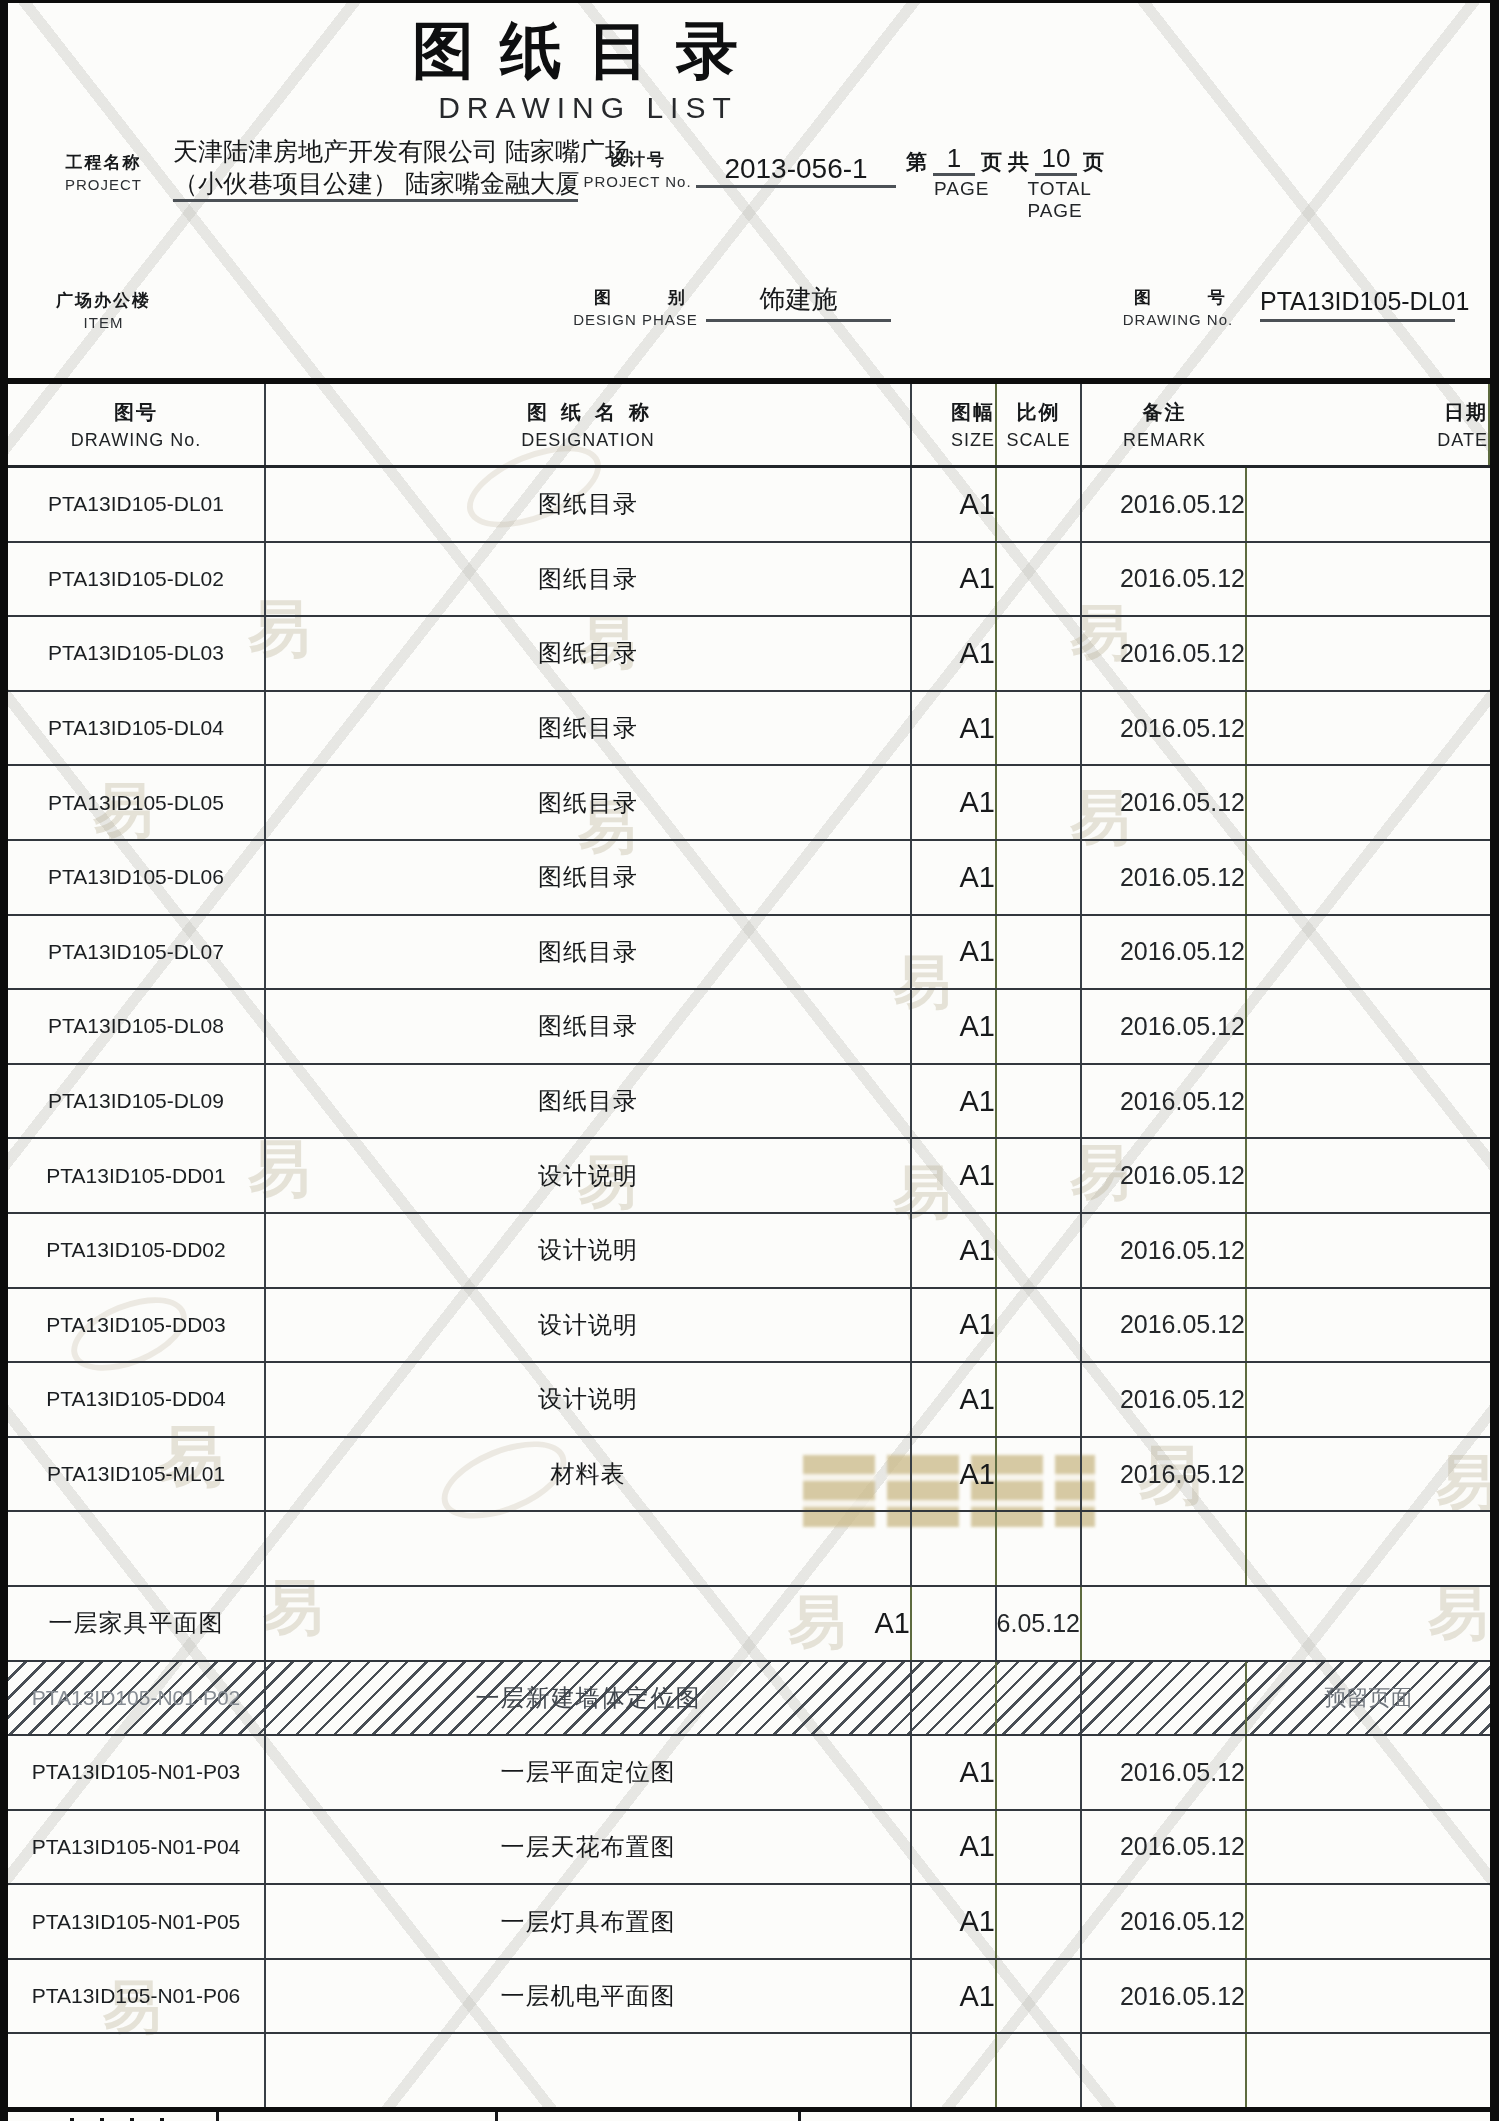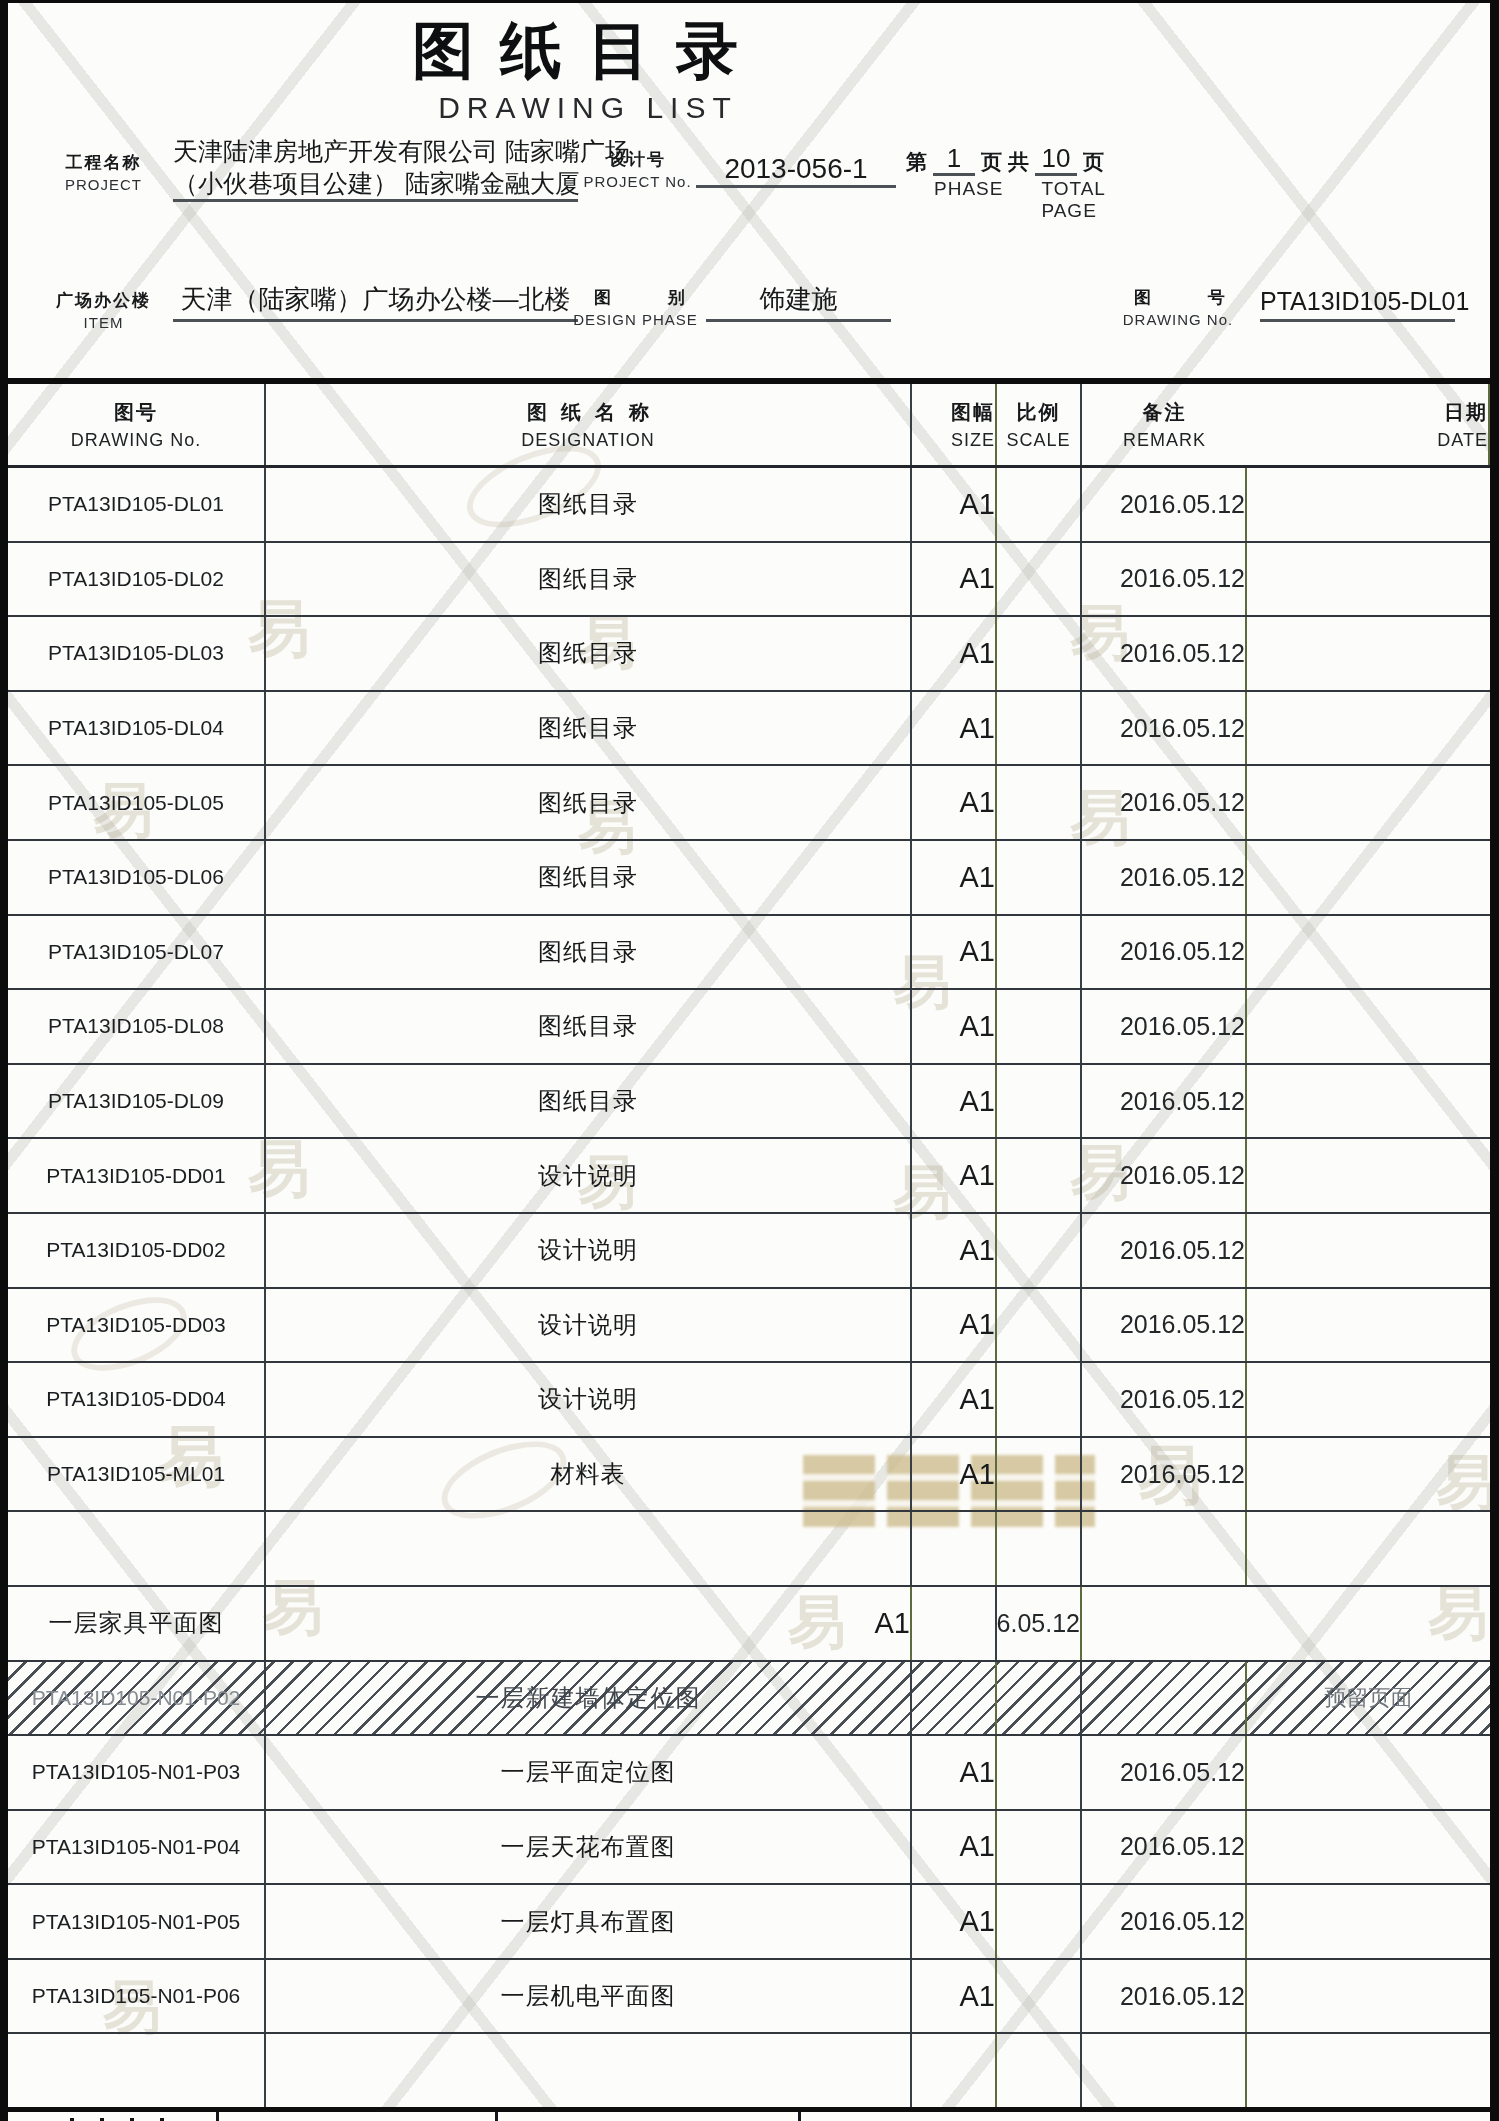--- a/index.html
+++ b/index.html
@@ -126,30 +126,29 @@
     <div class="pagefield">
       <div class="pagerow1">
         <span>第</span>
         <span class="num">1</span>
         <span>页</span>
         <span>共</span>
         <span class="num">10</span>
         <span>页</span>
       </div>
       <div class="pagerow2">
-        <span>PHASE</span>
+        <span>PAGE</span>
         <span>TOTAL PAGE</span>
       </div>
     </div>
 
     <div class="flabel" style="left:38px; top:288px; width:115px;">
       <div class="cn">广场办公楼</div>
       <div class="en">ITEM</div>
     </div>
-    <div class="fvalue" style="left:165px; top:276px; width:405px; font-size:26px; line-height:40px;">天津（陆家嘴）广场办公楼—北楼</div>
 
     <div class="flabel" style="left:560px; top:285px; width:135px;">
       <div class="cn" style="letter-spacing:26px; text-indent:26px;">图 别</div>
       <div class="en">DESIGN PHASE</div>
     </div>
     <div class="fvalue" style="left:698px; top:276px; width:185px; font-size:26px; line-height:40px;">饰建施</div>
 
     <div class="flabel" style="left:1100px; top:285px; width:140px;">
       <div class="cn" style="letter-spacing:26px; text-indent:26px;">图 号</div>
       <div class="en">DRAWING No.</div>

